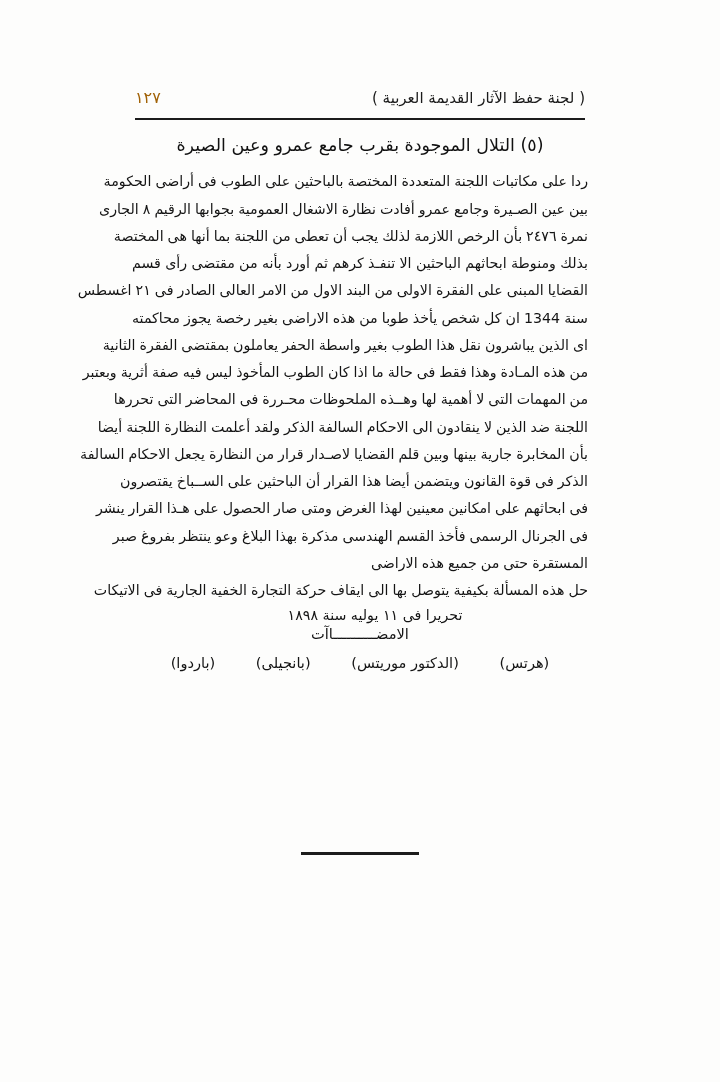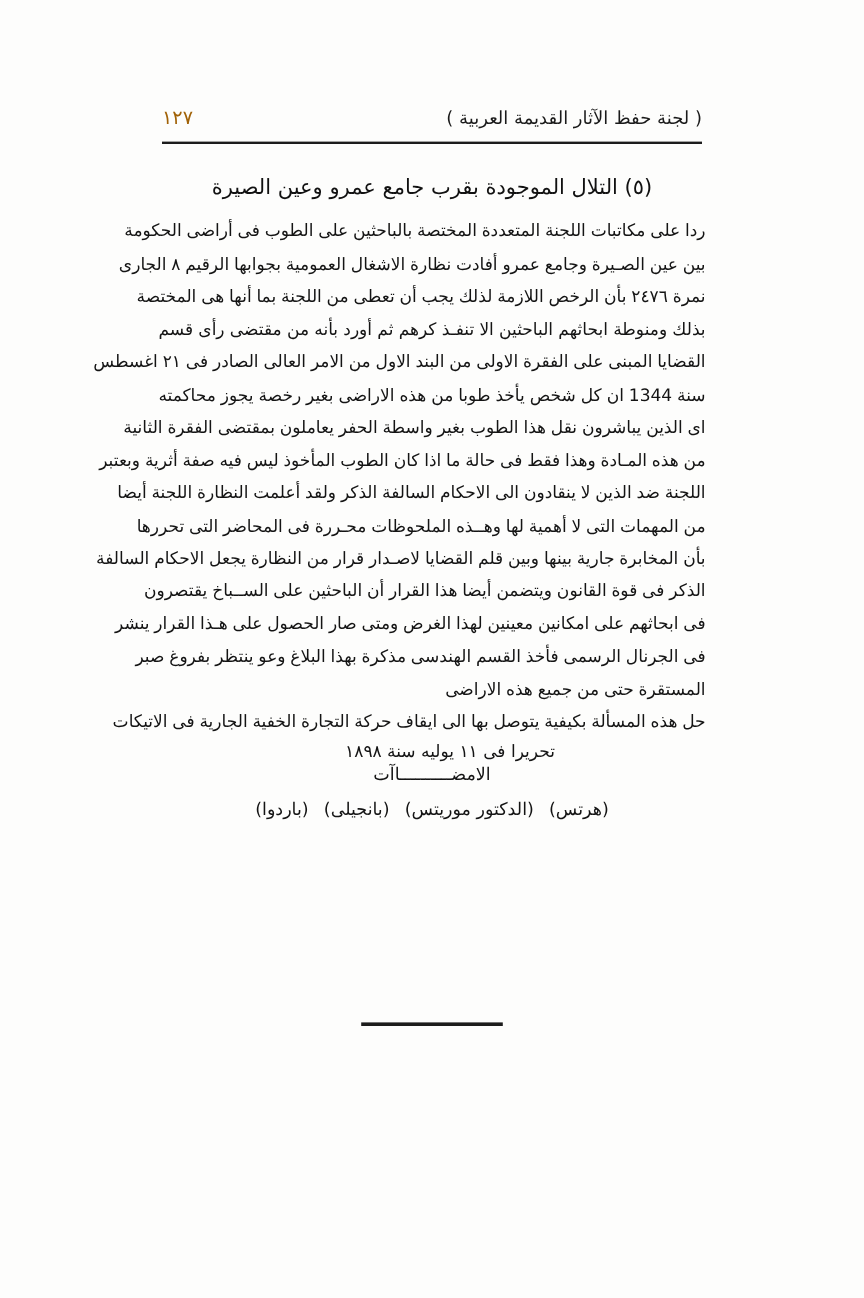--- a/index.html
+++ b/index.html
@@ -50,21 +50,21 @@
     top: 118px;
     left: 135px;
     right: 135px;
     height: 2px;
     background: #1c1c1c;
   }
 
   
   .content {
     position: absolute;
-    top: 144px;
+    top: 132px;
     left: 132px;
     width: 456px;
     direction: rtl;
     text-align: justify;
   }
 
   .section-title {
     font-size: 17.5px;
     line-height: 1.5;
     text-align: center;
@@ -106,21 +106,21 @@
     text-align: center;
     letter-spacing: 1px;
     color: #141414;
   }
   .signature-names {
     margin-top: 12px;
     font-size: 14.6px;
     text-align: center;
     color: #141414;
   }
-  .signature-names span { margin: 0 4px; }
+  .signature-names span { margin: 0 18px; }
 
   .bottom-rule {
     position: absolute;
     top: 852px;
     left: 50%;
     transform: translateX(-50%);
     width: 118px;
     height: 3px;
     background: #1c1c1c;
   }
@@ -142,22 +142,22 @@
 
     <div class="para">
       <span class="line">ردا على مكاتبات اللجنة المتعددة المختصة بالباحثين على الطوب فى أراضى الحكومة</span>
       <span class="line">بين عين الصـيرة وجامع عمرو أفادت نظارة الاشغال العمومية بجوابها الرقيم ٨ الجارى</span>
       <span class="line">نمرة ٢٤٧٦ بأن الرخص اللازمة لذلك يجب أن تعطى من اللجنة بما أنها هى المختصة</span>
       <span class="line">بذلك ومنوطة ابحاثهم الباحثين الا تنفـذ كرهم ثم أورد بأنه من مقتضى رأى قسم</span>
       <span class="line">القضايا المبنى على الفقرة الاولى من البند الاول من الامر العالى الصادر فى ٢١ اغسطس</span>
       <span class="line">سنة 1344 ان كل شخص يأخذ طوبا من هذه الاراضى بغير رخصة يجوز محاكمته</span>
       <span class="line">اى الذين يباشرون نقل هذا الطوب بغير واسطة الحفر يعاملون بمقتضى الفقرة الثانية</span>
       <span class="line">من هذه المـادة وهذا فقط فى حالة ما اذا كان الطوب المأخوذ ليس فيه صفة أثرية وبعتبر</span>
+      <span class="line">من المهمات التى لا أهمية لها وهــذه الملحوظات محـررة فى المحاضر التى تحررها</span>
       <span class="line">اللجنة ضد الذين لا ينقادون الى الاحكام السالفة الذكر ولقد أعلمت النظارة اللجنة أيضا</span>
-      <span class="line">من المهمات التى لا أهمية لها وهــذه الملحوظات محـررة فى المحاضر التى تحررها</span>
       <span class="line">بأن المخابرة جارية بينها وبين قلم القضايا لاصـدار قرار من النظارة يجعل الاحكام السالفة</span>
       <span class="line">الذكر فى قوة القانون ويتضمن أيضا هذا القرار أن الباحثين على الســباخ يقتصرون</span>
       <span class="line">فى ابحاثهم على امكانين معينين لهذا الغرض ومتى صار الحصول على هـذا القرار ينشر</span>
       <span class="line">فى الجرنال الرسمى فأخذ القسم الهندسى مذكرة بهذا البلاغ وعو ينتظر بفروغ صبر</span>
       <span class="line last">المستقرة حتى من جميع هذه الاراضى</span>
       <span class="line">حل هذه المسألة بكيفية يتوصل بها الى ايقاف حركة التجارة الخفية الجارية فى الاتيكات</span>
     </div>
 
     <div class="date-line">تحريرا فى ١١ يوليه سنة ١٨٩٨</div>
 

